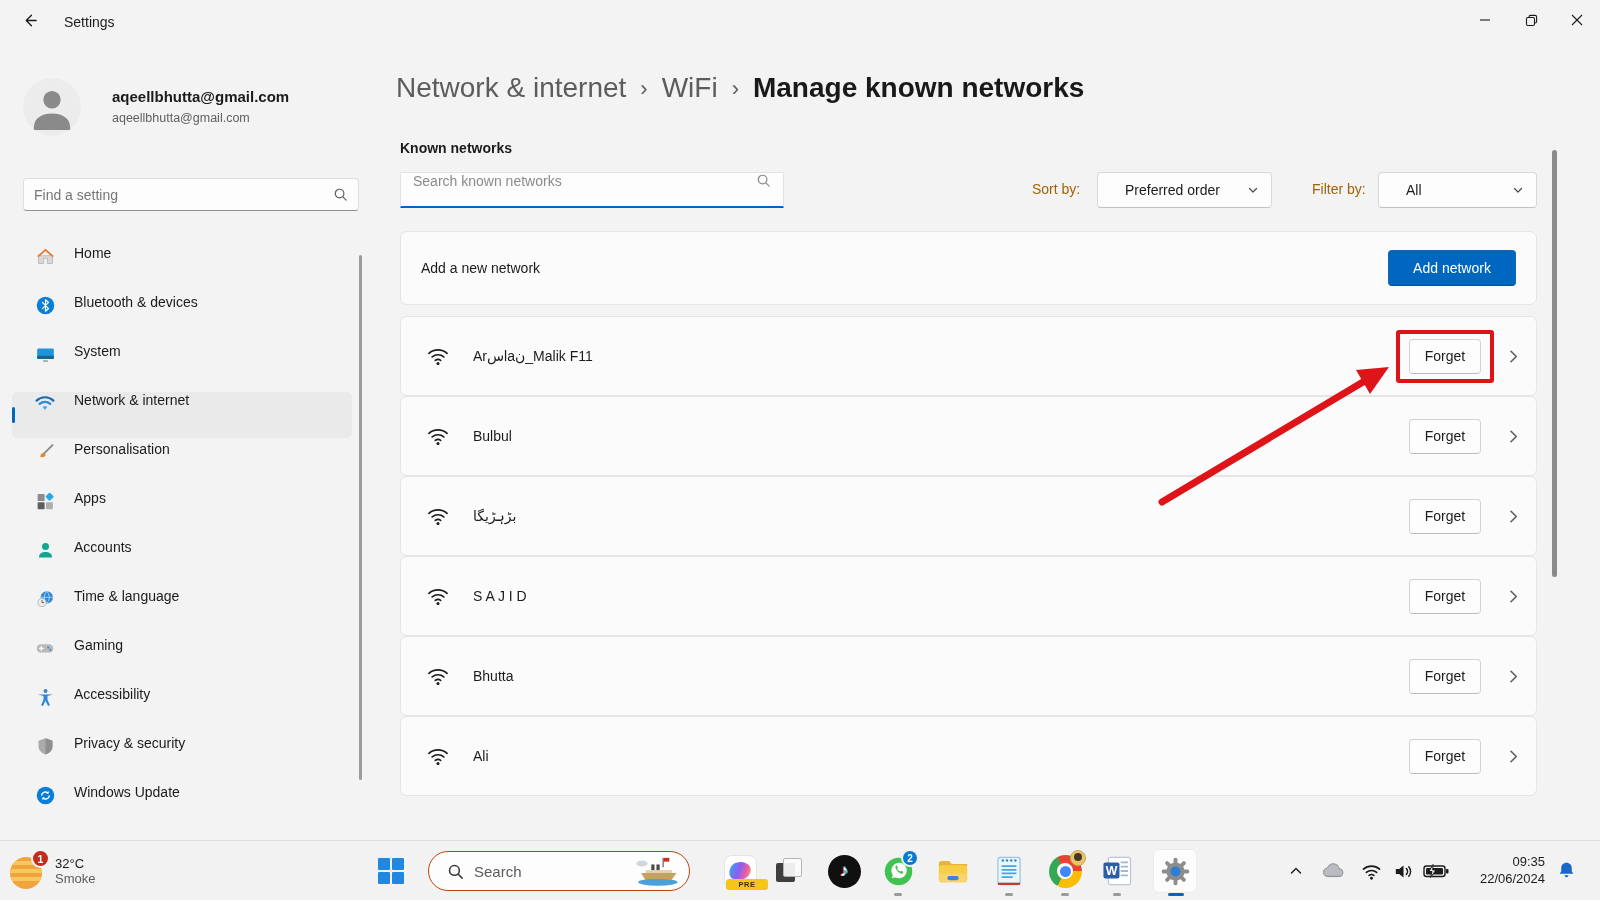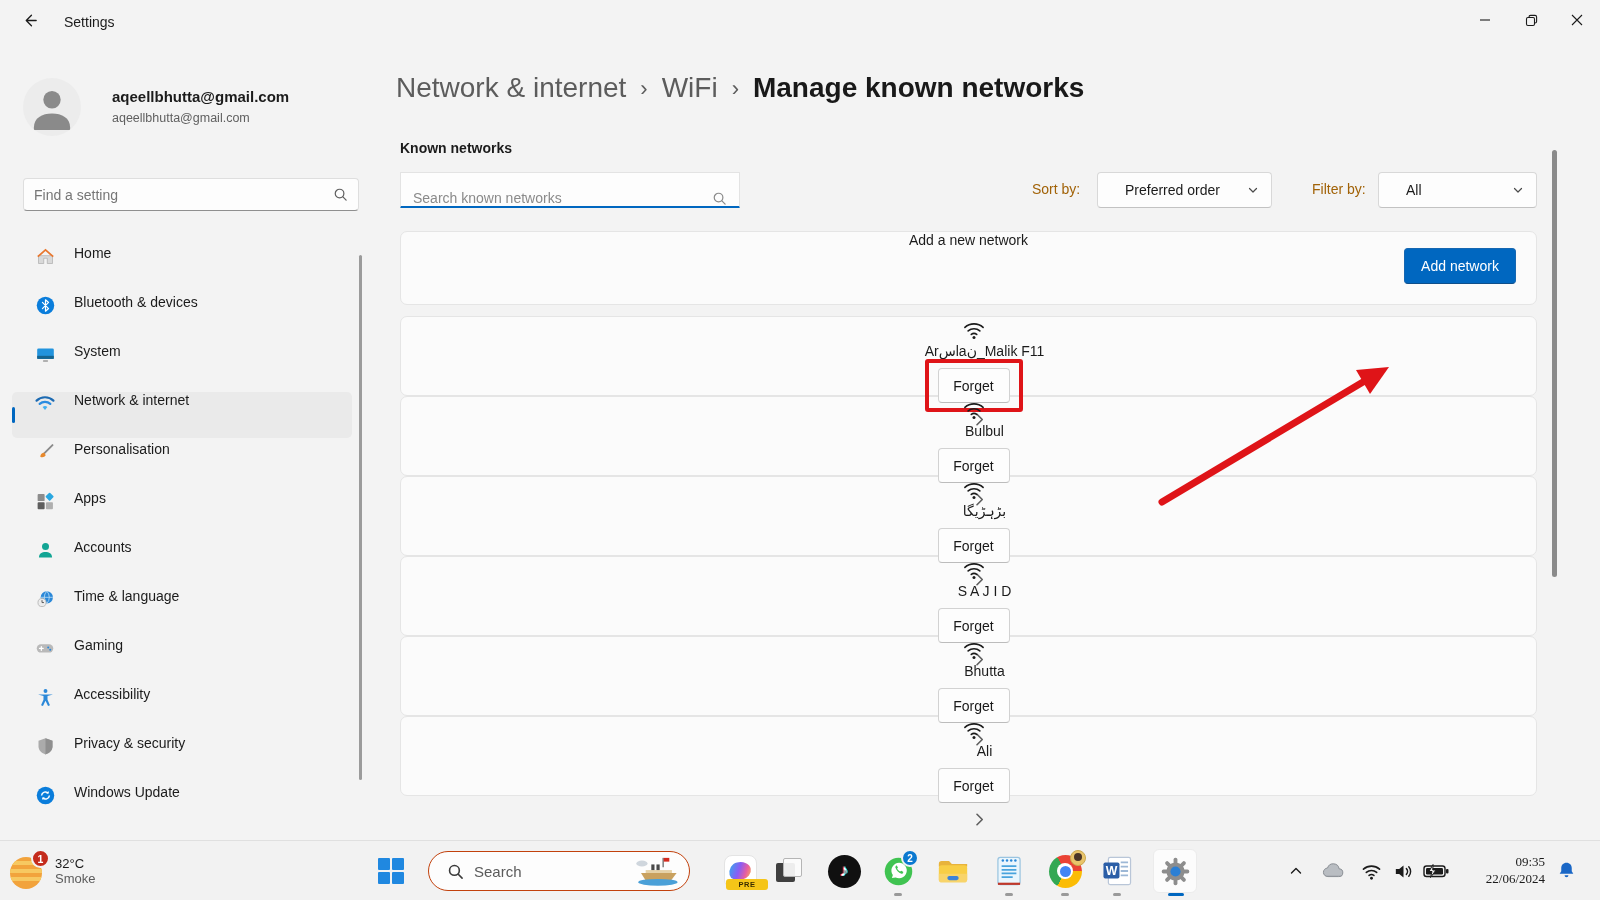--- a/index.html
+++ b/index.html
@@ -31,35 +31,35 @@
   .side-scroll { position:absolute; left:359px; top:215px; width:3px; height:525px; background:#9b9b9b; border-radius:2px; }
 
   
   .breadcrumb { position:absolute; left:396px; top:72px; display:flex; align-items:center; gap:14px; font-size:28px; }
   .crumb { color:#5c5c5c; }
   .crumb-sep { color:#5c5c5c; font-size:22px; padding-top:2px; }
   .crumb-current { color:#191919; font-weight:700; }
   .section-title { position:absolute; left:400px; top:140px; font-size:14px; font-weight:700; }
 
   
-  .known-search { position:absolute; left:400px; top:172px; width:340px; height:36px; background:#fdfdfd; border:1px solid #e3e3e3; border-bottom:2px solid #0067c0; border-radius:1px; display:flex; align-items:flex-end; }
+  .known-search { position:absolute; left:400px; top:172px; width:384px; height:36px; background:#fdfdfd; border:1px solid #e3e3e3; border-bottom:2px solid #0067c0; border-radius:1px; display:flex; align-items:flex-start; }
   .known-search input { flex:1; border:none; outline:none; background:transparent; font-size:14px; padding:0 12px; font-family:inherit; }
   .known-search input::placeholder { color:#8a8a8a; }
   .known-search .mag { margin-right:12px; display:flex; }
   .ctrl-label { position:absolute; top:181px; font-size:14px; color:#a16207; }
   .sort-label { left:1032px; } .filter-label { left:1312px; }
   .dropdown { position:absolute; top:172px; height:36px; background:#fdfdfd; border:1px solid #d8d8d8; border-bottom-color:#c2c2c2; border-radius:4px; display:flex; align-items:center; justify-content:space-between; padding:0 12px 0 27px; font-size:14px; cursor:pointer; }
   .dd-sort { left:1097px; width:175px; }
   .dd-filter { left:1378px; width:159px; }
 
   
-  .card { background:#fbfbfb; border:1px solid #e5e5e5; border-radius:7px;flex-direction:column; }
+  .card { background:#fbfbfb; border:1px solid #e5e5e5; border-radius:7px; }
   .add-card { position:absolute; left:400px; top:231px; width:1137px; height:74px; display:flex; align-items:center; padding:0 20px; }
   .add-label { font-size:14px; }
-  .add-btn { margin-left:auto; width:112px; height:36px; background:#0067c0; border:1px solid #1667b1; border-bottom-color:#0f4f8a; color:#fff; font-size:14px; border-radius:4px; font-family:inherit; cursor:pointer; }
+  .add-btn { margin-left:auto; width:128px; height:36px; background:#0067c0; border:1px solid #1667b1; border-bottom-color:#0f4f8a; color:#fff; font-size:14px; border-radius:4px; font-family:inherit; cursor:pointer; }
   .net-list { position:absolute; left:400px; top:316px; width:1137px; height:524px; overflow:hidden; }
   .net-row { height:80px; display:flex; align-items:center; padding:0 14px 0 24px; }
   .wifi-icon { width:26px; height:26px; display:flex; }
   .net-name { margin-left:22px; font-size:14px; }
   .spacer { flex:1; }
   .forget-wrap { border:4px solid transparent; border-radius:3px; padding:5px 9px; display:flex; }
   .forget-wrap.highlight { border-color:#df1418; }
   .forget-btn { width:72px; height:35px; background:#fdfdfd; border:1px solid #d2d2d2; border-bottom-color:#bcbcbc; border-radius:4px; font-size:14px; font-family:inherit; color:#191919; cursor:pointer; }
   .chev { margin-left:12px; width:16px; display:flex; cursor:pointer; }
   .main-scroll { position:absolute; left:1552px; top:150px; width:5px; height:427px; background:#8a8a8a; border-radius:3px; }
@@ -94,21 +94,21 @@
   .tiktok { width:33px; height:33px; border-radius:50%; background:#101010; color:#fff; font-size:17px; display:flex; align-items:center; justify-content:center; text-shadow:1px 0 0 #25f4ee,-1px 0 0 #fe2c55; }
   .badge-blue { position:absolute; right:-3px; top:-4px; width:18px; height:18px; background:#0b79d0; border:2px solid #f2f2f2; border-radius:50%; color:#fff; font-size:10px; font-weight:700; display:flex; align-items:center; justify-content:center; }
   .chrome-ball { position:relative; width:33px; height:33px; border-radius:50%; background:conic-gradient(from 90deg,#fbbc05 0 120deg,#34a853 120deg 240deg,#ea4335 240deg 360deg); }
   .chrome-ball .white { position:absolute; left:8.5px; top:8.5px; width:16px; height:16px; background:#fff; border-radius:50%; }
   .chrome-ball .blue { position:absolute; left:11px; top:11px; width:11px; height:11px; background:#4285f4; border-radius:50%; }
   .chrome-avatar { position:absolute; right:-4px; top:-5px; width:16px; height:16px; border-radius:50%; background:#e9c46a; border:1px solid #caa94f; overflow:hidden; }
   .chrome-avatar i { display:block; width:8px; height:8px; background:#4a3526; border-radius:50%; margin:2px auto 0; }
   .gear-wrap { display:flex; }
   .tray { position:absolute; top:0; height:60px; display:flex; align-items:center; }
   .tray-chevron { left:1288px; } .tray-cloud { left:1320px; } .tray-wifi { left:1360px; } .tray-vol { left:1392px; } .tray-batt { left:1422px; }
-  .clock { position:absolute; left:1440px; top:12px; width:105px; text-align:right; font-size:13px; line-height:17px; cursor:default;font-family:Liberation Serif, serif; }
+  .clock { position:absolute; left:1440px; top:12px; width:105px; text-align:right; font-size:13px; line-height:17px; cursor:default; }
   .bell { position:absolute; left:1556px; top:19px; display:flex; cursor:pointer; }
   .tray-ico { cursor:pointer; }
 </style>
 </head>
 <body>
 
 <div class="titlebar">
   <div class="back-btn">
     <svg width="17" height="17" viewBox="0 0 18 18">
         <path d="M10 3.5L4.5 9l5.5 5.5M4.5 9H15" fill="none" stroke="#1b1b1b" stroke-width="1.4" stroke-linecap="round" stroke-linejoin="round"></path>

